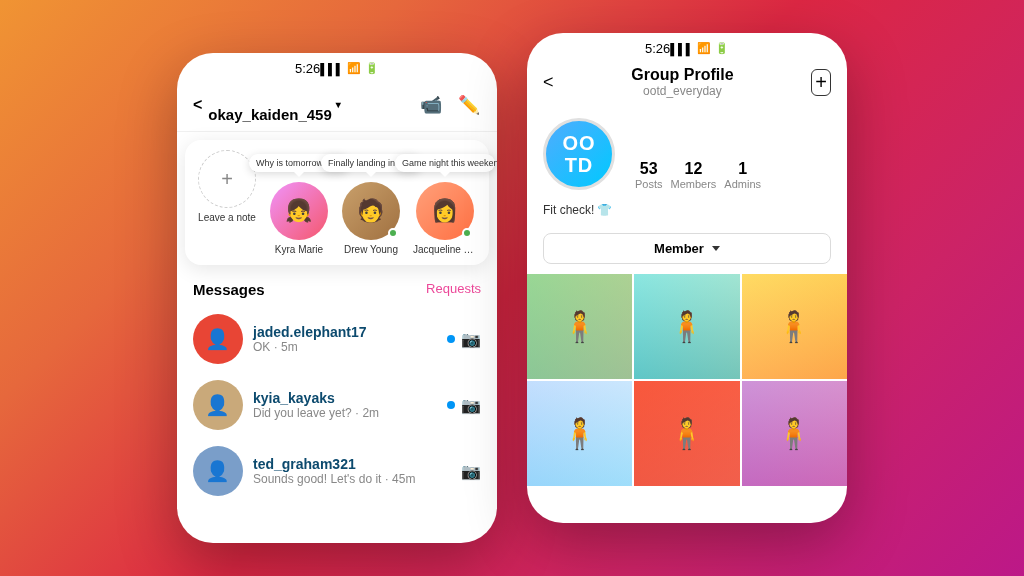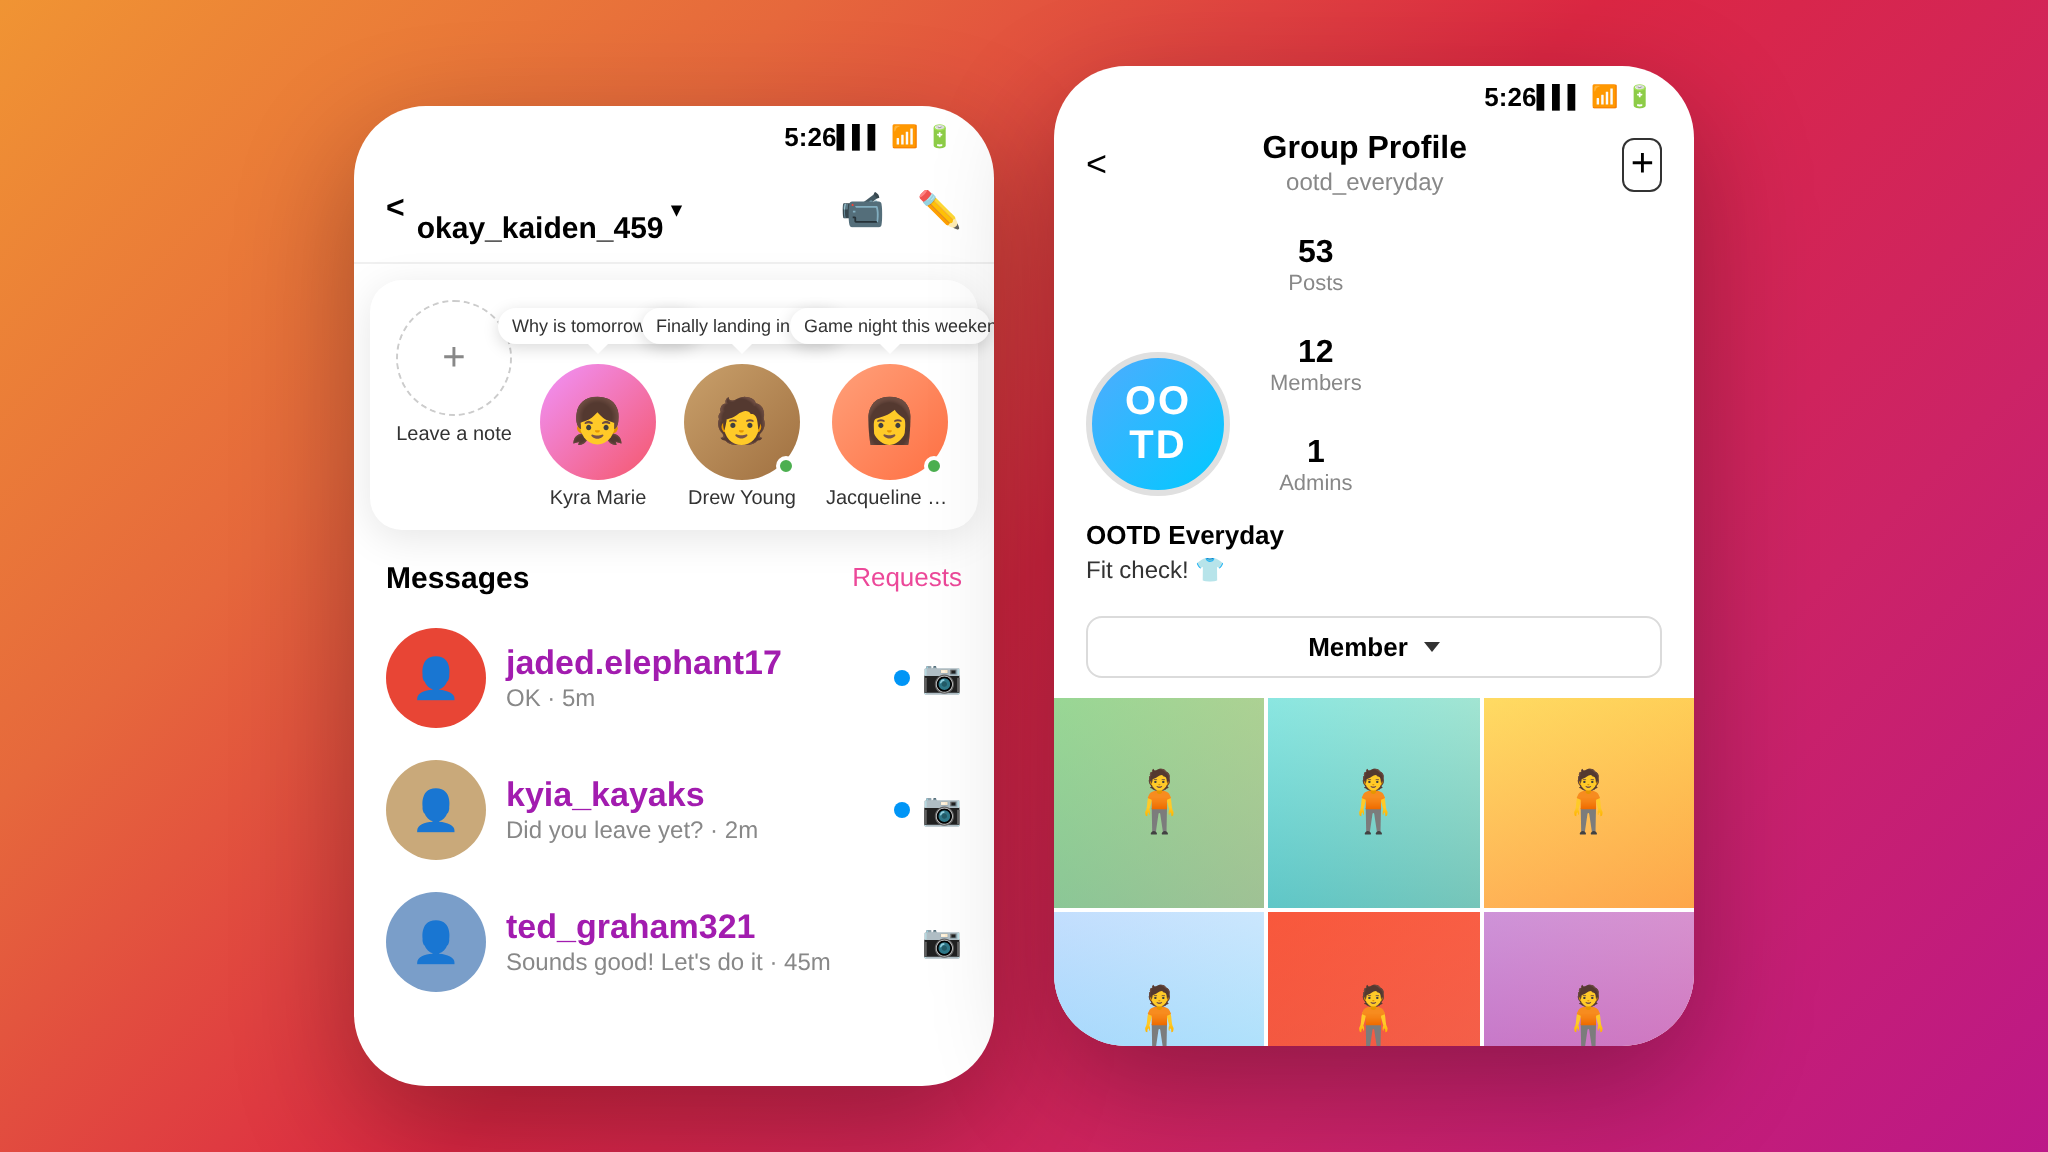--- a/index.html
+++ b/index.html
@@ -32,25 +32,25 @@
 
     .phone-right {
       width: 320px;
       height: 490px;
       margin-top: -20px;
     }
 
     
     .status-bar {
       display: flex;
-      justify-content: flex-end;
+      justify-content: center;
       align-items: center;
       padding: 8px 20px 4px;
       font-size: 13px;
-      font-weight: 700;
+      font-weight: 400;
     }
 
     .status-icons {
       display: flex;
       align-items: center;
       gap: 4px;
       font-size: 11px;
     }
 
     
@@ -203,23 +203,23 @@
       border-radius: 50%;
       flex-shrink: 0;
     }
 
     .msg-content {
       flex: 1;
       min-width: 0;
     }
 
     .msg-username {
-      font-size: 17px;
+      font-size: 14px;
       font-weight: 600;
-      color: #a21caf;
+      color: #0c4a6e;
     }
 
     .msg-preview {
       font-size: 12px;
       color: #888;
     }
 
     .msg-right {
       display: flex;
       align-items: center;
@@ -279,22 +279,21 @@
       font-size: 20px;
       font-weight: 700;
       letter-spacing: 1px;
       flex-direction: column;
       line-height: 1.1;
       border: 3px solid #e0e0e0;
     }
 
     .stats-row {
       display: flex;
-      gap: 20px;
-      flex-direction: column;
+      gap: 8px;
     }
 
     .stat-item {
       text-align: center;
     }
 
     .stat-num {
       font-size: 16px;
       font-weight: 700;
     }
@@ -523,21 +522,20 @@
         <div class="stat-label">Members</div>
       </div>
       <div class="stat-item">
         <div class="stat-num">1</div>
         <div class="stat-label">Admins</div>
       </div>
     </div>
   </div>
 
   <div class="bio-section">
-    <div class="bio-name">OOTD Everyday</div>
     <div class="bio-text">Fit check! 👕</div>
   </div>
 
   <div class="member-btn">
     <span>Member</span>
     <span class="chevron-down"></span>
   </div>
 
   <div class="photo-grid">
     <div class="photo-cell">

